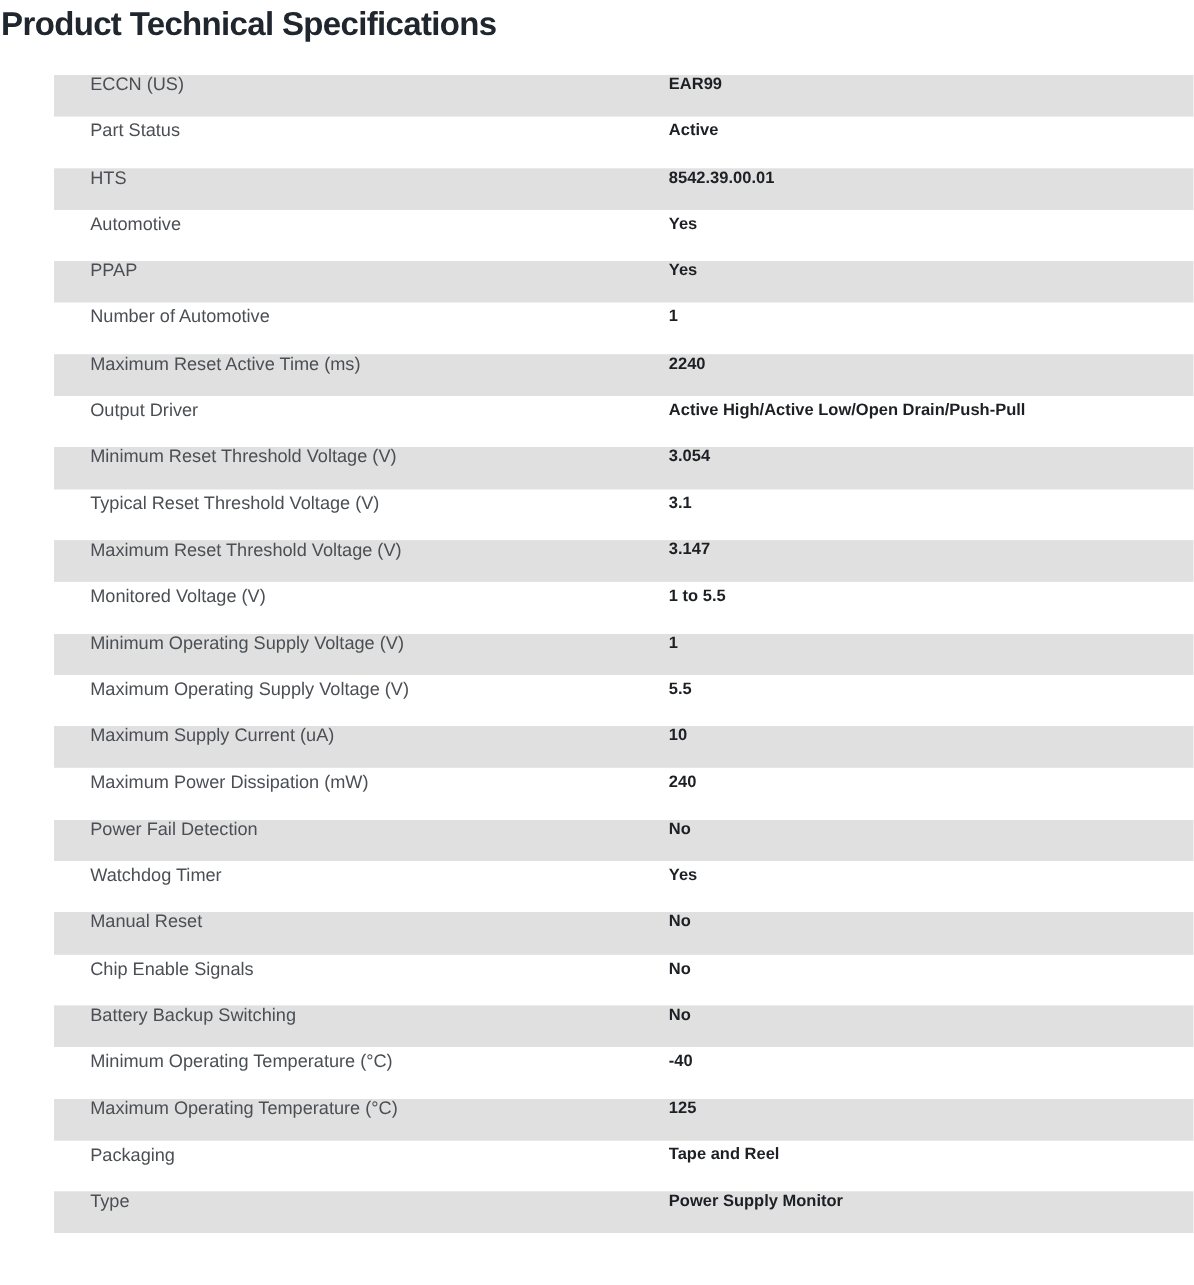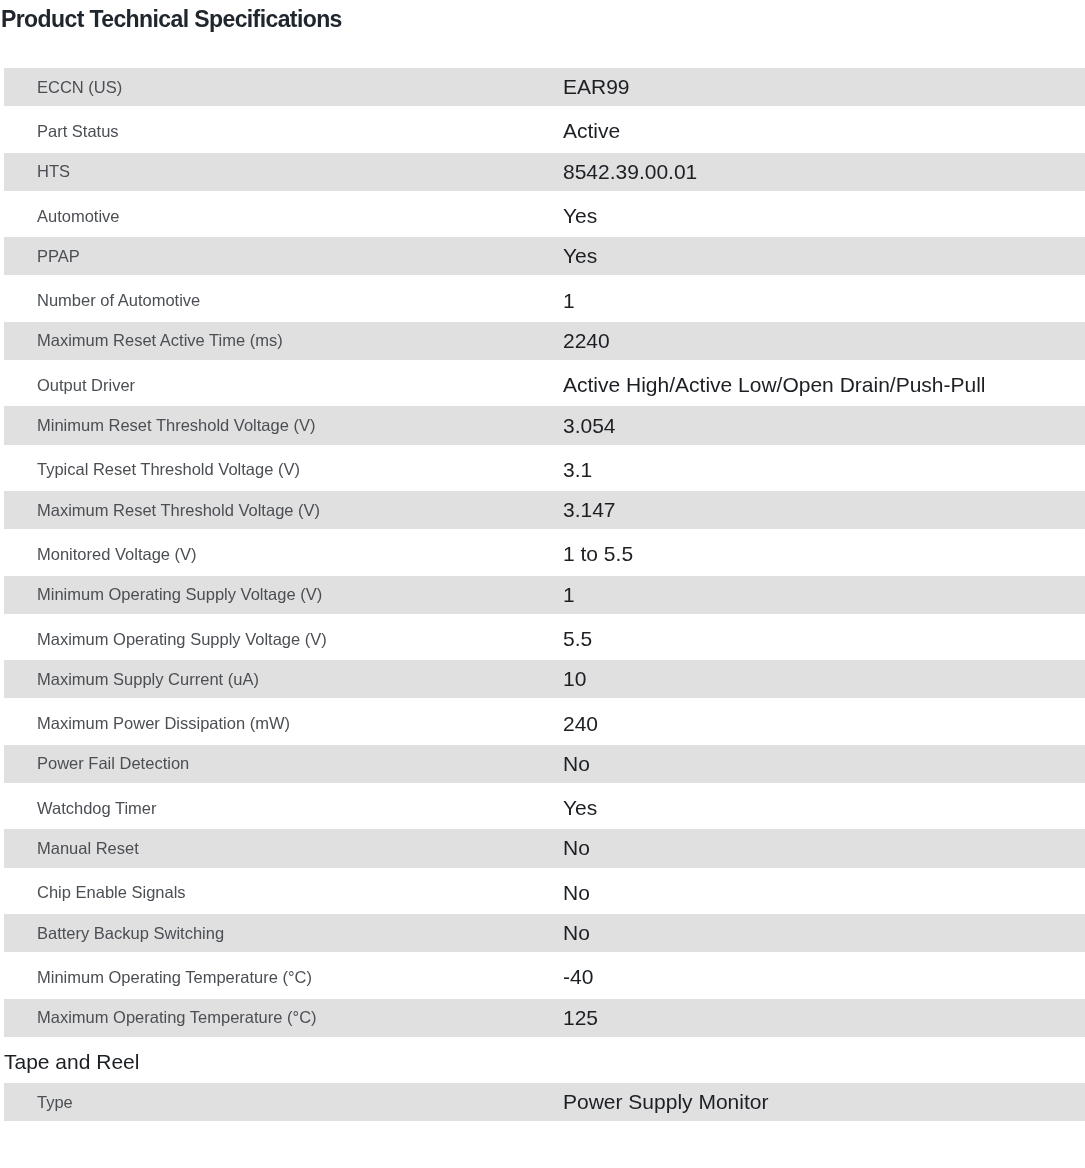--- a/index.html
+++ b/index.html
@@ -8,54 +8,55 @@
     width: 1085px;
     height: 1168px;
     position: relative;
     overflow: hidden;
     font-family: "Liberation Sans", sans-serif;
   }
   .title {
     position: absolute;
     left: 1px;
     top: 6px;
-    font-size: 23px;
+    font-size: 30px;
     font-weight: 700;
     letter-spacing: -0.6px;
     color: var(--title-text, #20262e);
   }
   .spec-table {
     position: absolute;
     left: 4px;
     top: 68px;
     width: 1081px;
   }
   .row {
     display: flex;
     height: 42.3px;
-    align-items: center;
+    align-items: flex-start;
+    margin-left: 45px;
   }
   .row.striped {
     background-color: var(--stripe, #e0e0e0);
     background-clip: padding-box;
     border-bottom: 4px solid #ffffff;
   }
   .cell.label {
     width: 559px;
     padding-left: 33px;
     font-size: 16.5px;
     font-weight: 400;
     color: var(--label-text, #4b4f54);
     white-space: nowrap;
     overflow: hidden;
   }
   .cell.value {
     flex: 1;
-    font-size: 21px;
-    font-weight: 400;
+    font-size: 15px;
+    font-weight: 700;
     color: var(--value-text, #1c1f23);
     white-space: nowrap;
     overflow: hidden;
   }
 </style>
 </head>
 <body>
 
 <div class="page">
   <h1 class="title">Product Technical Specifications</h1>
@@ -146,20 +147,21 @@
       </div>
       <div class="row">
         <div class="cell label">Minimum Operating Temperature (°C)</div>
         <div class="cell value">-40</div>
       </div>
       <div class="row striped">
         <div class="cell label">Maximum Operating Temperature (°C)</div>
         <div class="cell value">125</div>
       </div>
       <div class="row">
+        <div class="cell label">Packaging</div>
         <div class="cell value">Tape and Reel</div>
       </div>
       <div class="row striped">
         <div class="cell label">Type</div>
         <div class="cell value">Power Supply Monitor</div>
       </div>
       <div class="row">
       </div>
     </div>
 </div>

